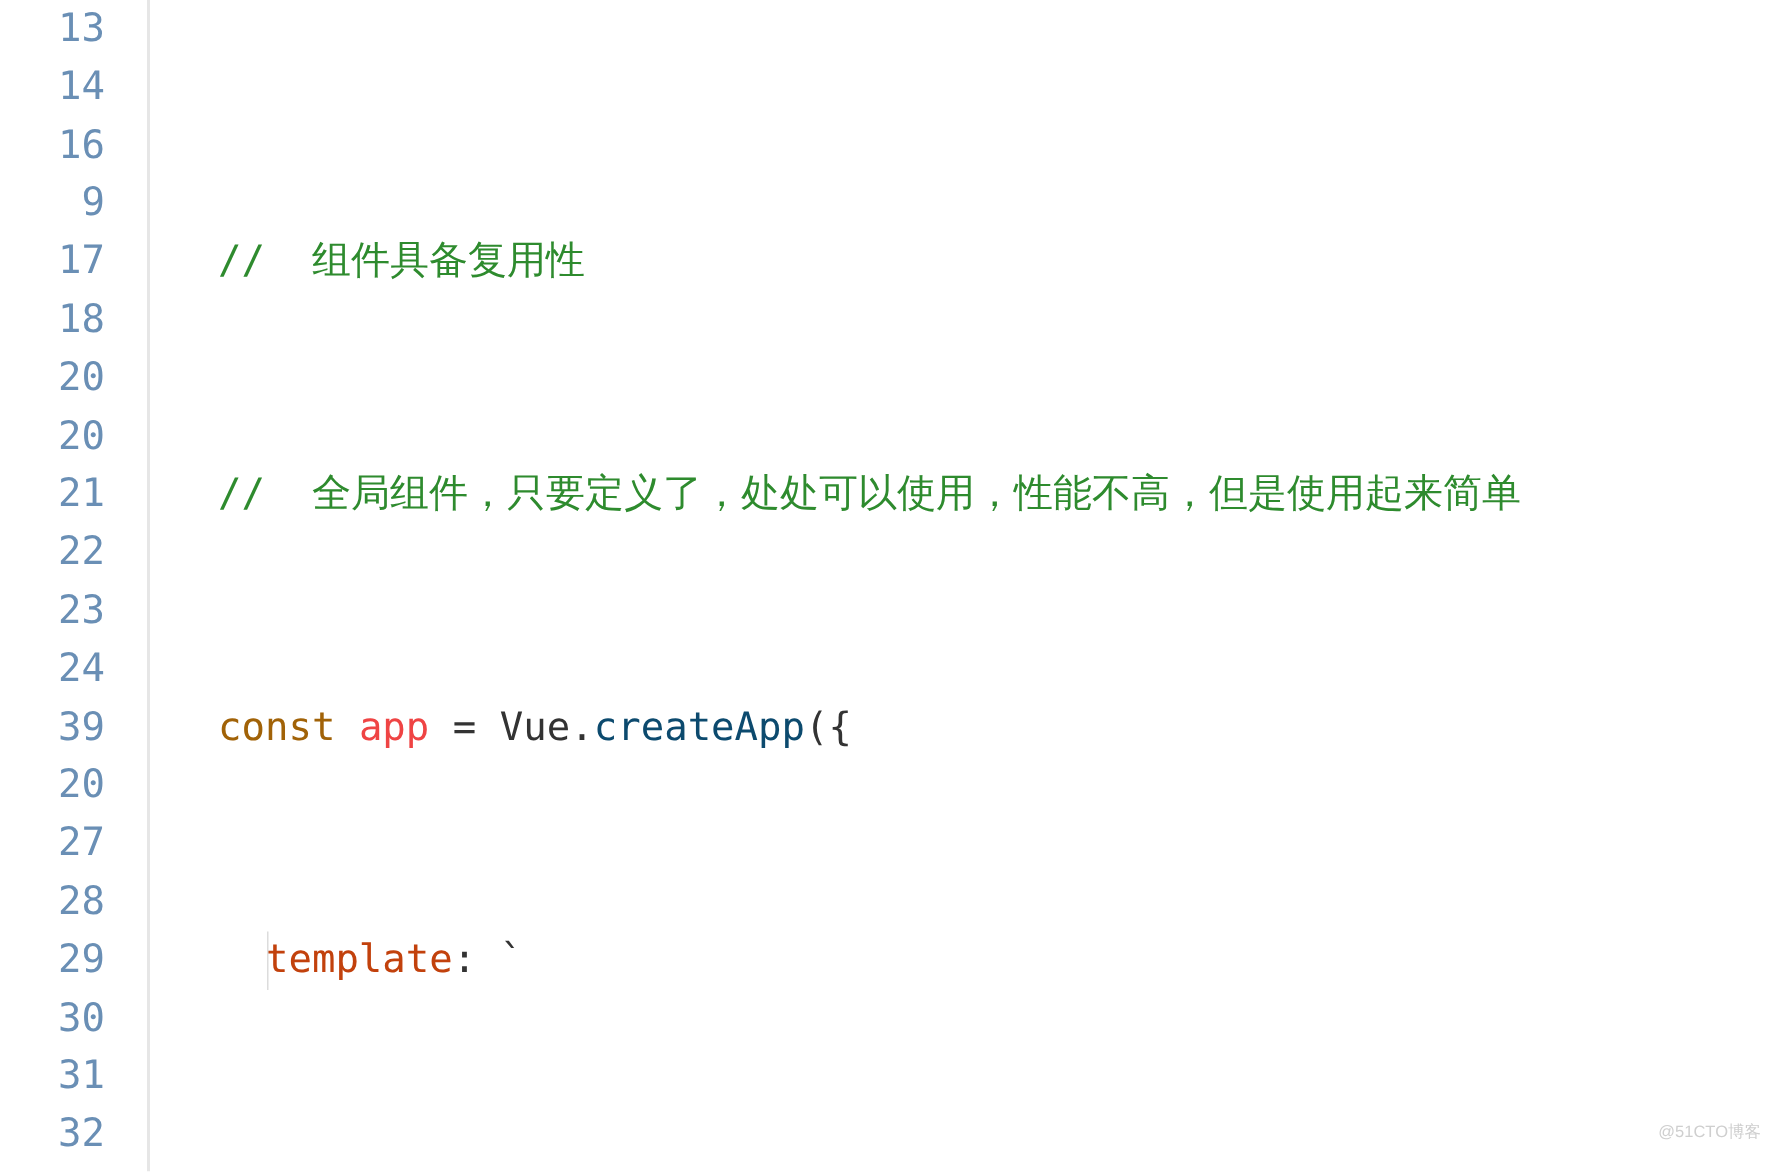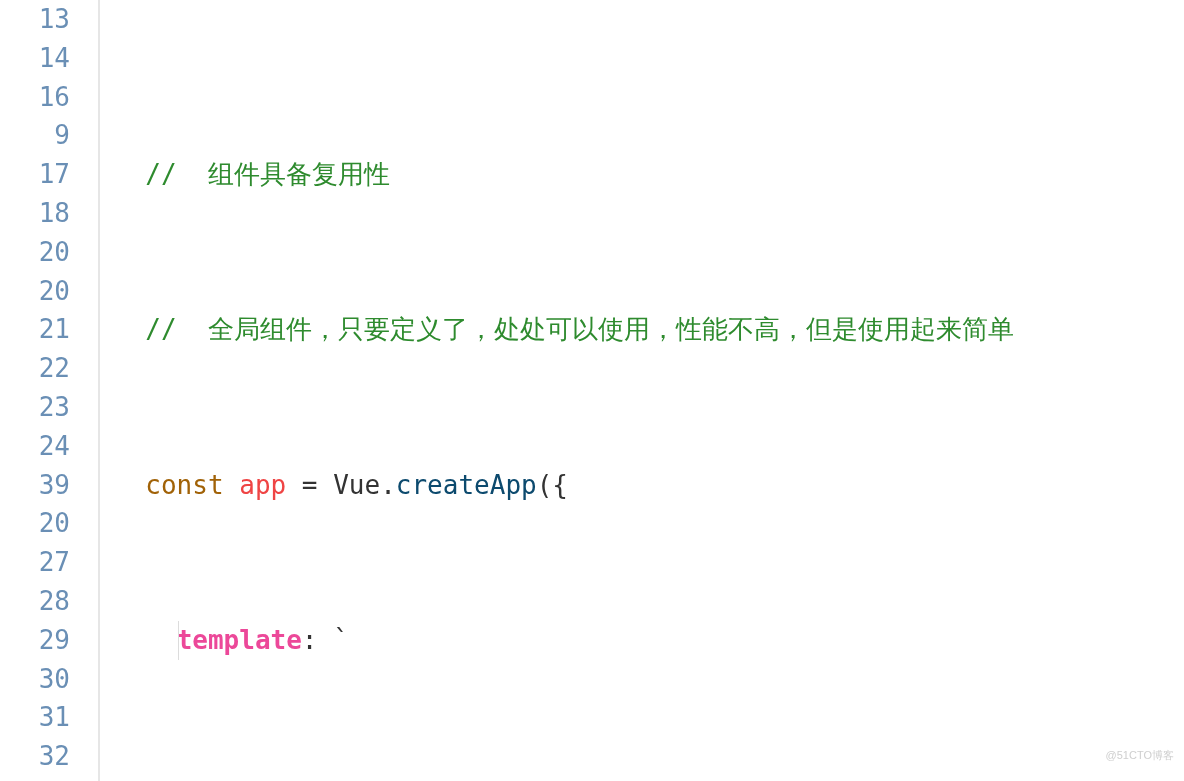--- a/index.html
+++ b/index.html
@@ -49,21 +49,21 @@
     position: absolute;
     top: 0;
     bottom: 0;
     width: 0;
     border-left: 1px solid #dcdcdc;
   }
   .tok-comment { color: #2e8b2e; }
   .tok-keyword { color: #a16207; }
   .tok-ident   { color: #ef4444; }
   .tok-func    { color: #0c4a6e; }
-  .tok-prop    { color: #ec4899; font-weight: bold; }
+  .tok-prop    { color: #c2410c; }
   .tok-default { color: #333; }
   .watermark {
     position: absolute;
     right: 10px;
     bottom: 6px;
     font-size: 11px;
     color: #cfcfcf;
     font-family: sans-serif;
     margin-left: 18px;
   }

